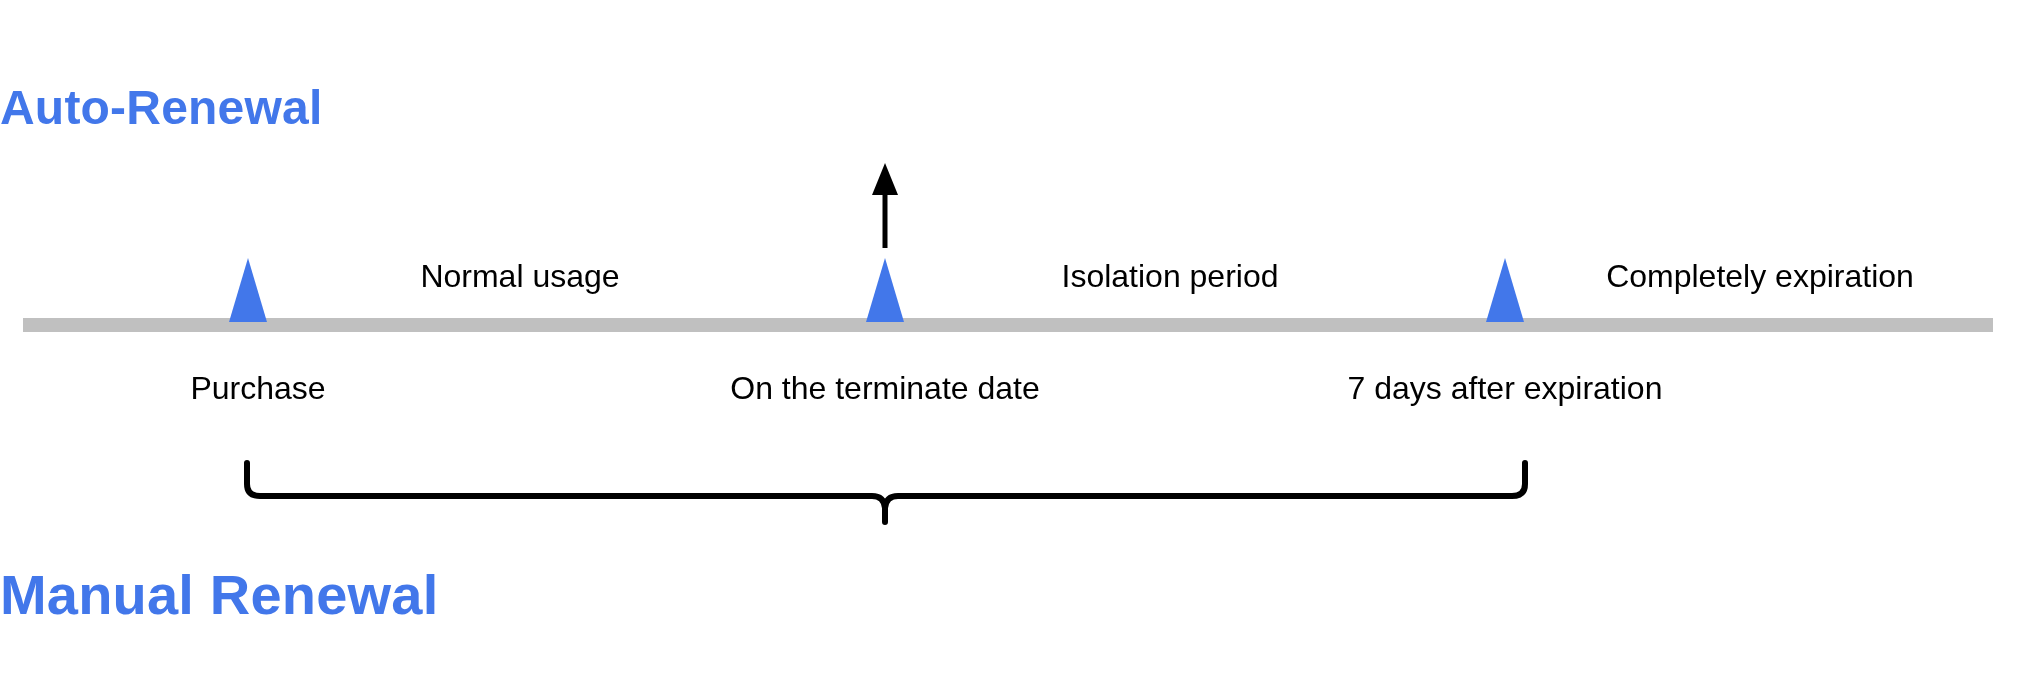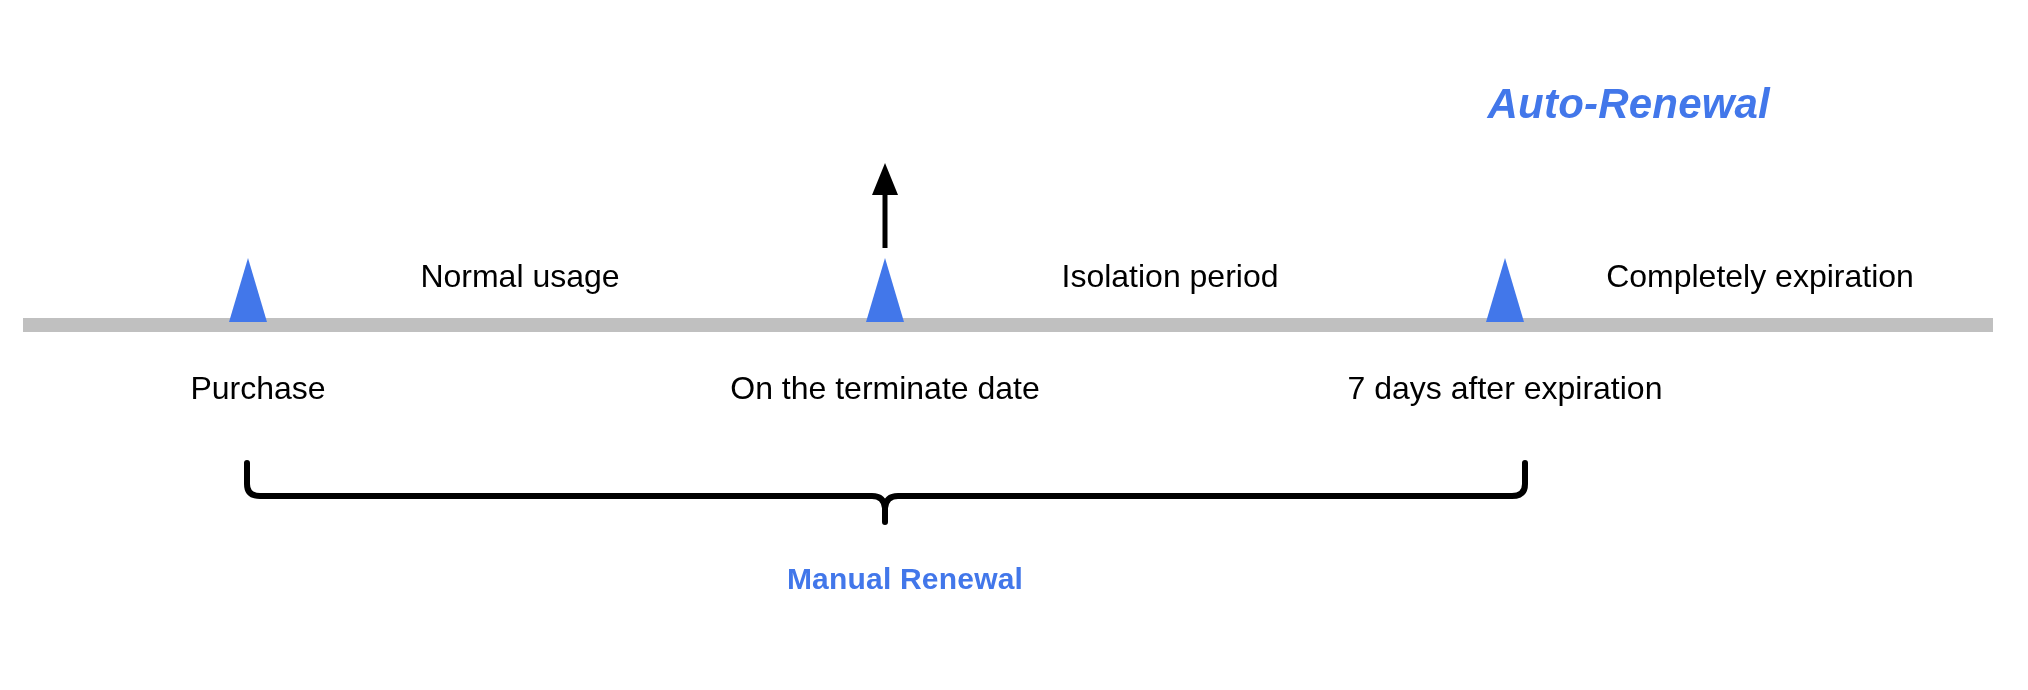--- a/index.html
+++ b/index.html
@@ -24,30 +24,29 @@
     position: absolute;
     font-weight: bold;
     color: #4277ea;
     white-space: nowrap;
     letter-spacing: 0.2px;
   }
   #auto-renewal-title {
     left: 0;
     width: 1770px;
     top: 80px;
-    font-size: 42px;
-    text-align: right;
-    font-style: italic;
+    font-size: 48px;
+    text-align: left;
   }
   #manual-renewal-title {
     left: 0;
     width: 1810px;
     top: 562px;
-    font-size: 30px;
-    text-align: center;
+    font-size: 56px;
+    text-align: left;
   }
   
   #timeline-bar {
     position: absolute;
     left: 23px;
     top: 318px;
     width: 1970px;
     height: 14px;
     background: #c0c0c0;
   }

